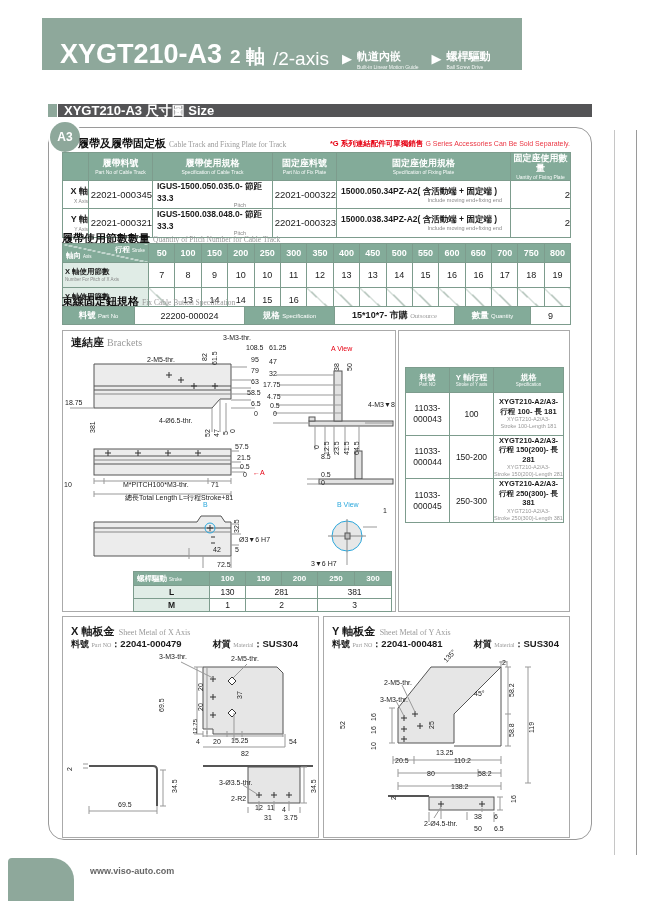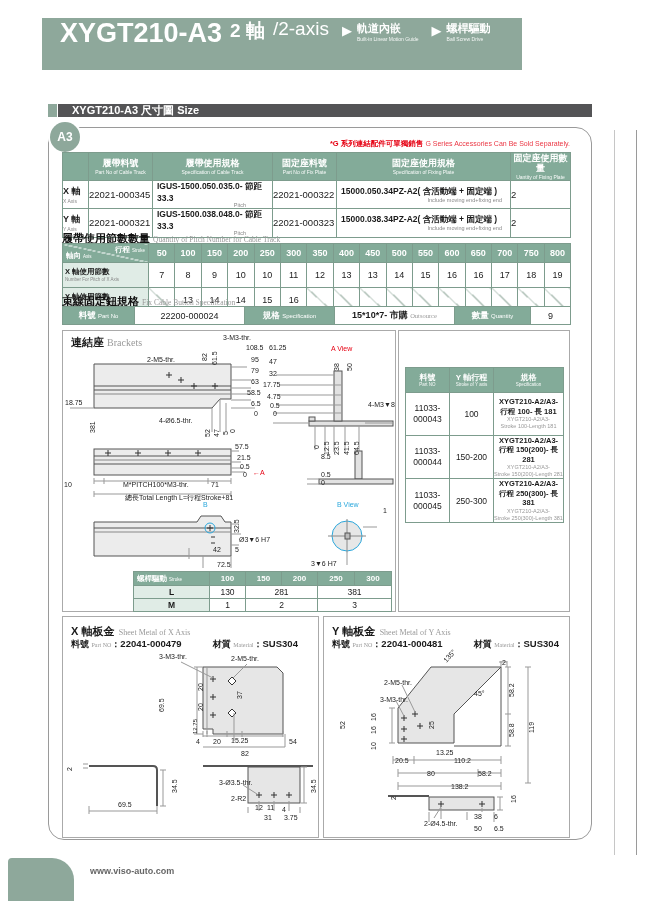--- a/index.html
+++ b/index.html
@@ -6,53 +6,53 @@
     --green:#8ea89b; --tgreen:#83ab99; --lgreen:#e0ece6; --bdr:#7d9c8d;
     --dark:#545456; --red:#e60012; --cyan:#2aa7dc;
   }
   html,body{margin:0;padding:0;background:#fff;}
   .page{position:relative;width:650px;height:901px;background:#fff;overflow:hidden;
         font-family:"Liberation Sans",sans-serif;color:#1a1a1a;}
   .abs{position:absolute;}
   .en{font-family:"Liberation Serif",serif;color:#999;font-weight:normal;}
   
   .hdr{left:42px;top:18px;width:480px;height:52px;background:var(--green);color:#fff;
-       display:flex;align-items:flex-start;}
+       display:flex;align-items:flex-end;}
   .hdr .t{font-size:27px;font-weight:bold;margin-left:18px;white-space:nowrap;}
   .hdr .ax{font-size:19px;font-weight:bold;margin-left:8px;white-space:nowrap;}
   .hdr .axen{font-size:19px;font-weight:normal;}
   .badge{display:flex;align-items:center;margin-left:13px;}
   .badge .tri{font-size:13px;margin-right:5px;line-height:1;}
   .badge .bz{font-size:11px;font-weight:bold;line-height:1.1;white-space:nowrap;}
   .badge .be{font-size:5px;display:block;font-weight:normal;opacity:.9;white-space:nowrap;}
   
   .sq{left:48px;top:104px;width:9px;height:13px;background:var(--green);}
   .sbar{left:58px;top:104px;width:534px;height:13px;background:var(--dark);color:#fff;
-        font-size:11px;font-weight:bold;line-height:13px;padding-left:14px;box-sizing:border-box;}
+        font-size:13px;font-weight:bold;line-height:13px;padding-left:6px;box-sizing:border-box;}
   
   .box{left:48px;top:127px;width:542px;height:711px;border:1px solid #9a9a9a;border-radius:16px;}
   .vl1{left:614px;top:130px;height:725px;border-left:1px solid #c6c6c6;}
   .vl2{left:636px;top:130px;height:725px;border-left:1px solid #9a9a9a;}
   .a3{left:50px;top:122px;width:30px;height:30px;border-radius:50%;background:var(--green);
       color:#fff;font-weight:bold;font-size:12px;display:flex;align-items:center;justify-content:center;
       box-shadow:0 0 0 2px #fff;}
   .stitle{font-size:11px;font-weight:bold;color:#111;white-space:nowrap;}
   .stitle .en{font-size:7.5px;}
   .note{font-size:7.5px;color:var(--red);font-weight:bold;white-space:nowrap;}
   .note .nen{font-weight:normal;opacity:.8;font-size:7px;}
   
   table{border-collapse:collapse;}
   td,th{border:1px solid var(--bdr);padding:0;}
   th{background:var(--tgreen);color:#fff;font-weight:bold;}
   .hz{display:block;font-size:9px;line-height:1.15;}
   .he{display:block;font-size:5px;font-weight:normal;line-height:1.2;opacity:.95;}
   
   .t1{left:62px;top:152px;width:508px;table-layout:fixed;}
   .t1 th{height:22px;}
-  .t1 td{height:27px;text-align:left;font-size:9.5px;background:#fff;}
+  .t1 td{height:27px;text-align:right;font-size:9.5px;background:#fff;}
   .t1 .axis b{display:block;font-size:9px;}
   .t1 .axis i{display:block;font-style:normal;font-size:5px;color:#888;}
   .t1 .spec,.t1 .spec2{text-align:left;padding-left:4px;font-size:8.5px;font-weight:bold;}
   .t1 .spec b{font-size:8.5px;}
   .t1 .pen{display:block;text-align:right;margin-right:26px;font-style:normal;font-size:5.5px;color:#888;font-weight:normal;line-height:1;}
   .t1 .fen{display:block;text-align:right;margin-right:8px;font-style:normal;font-size:5.5px;color:#888;font-weight:normal;line-height:1;}
   
   .t2{left:62px;top:243px;width:508px;table-layout:fixed;}
   .t2 th{height:18px;font-size:9px;}
   .t2 td{height:22px;text-align:center;font-size:9px;background:#fff;}
@@ -134,20 +134,24 @@
   </div>
 
   <div class="abs sq"></div>
   <div class="abs sbar">XYGT210-A3 尺寸圖 Size</div>
 
   <div class="abs box"></div>
   <div class="abs vl1"></div>
   <div class="abs vl2"></div>
   <div class="abs a3">A3</div>
 
+  <div class="abs stitle" style="left:78px;top:136px;">
+    <span>履帶及履帶固定板</span>
+    <span class="en">Cable Track and Fixing Plate for Track</span>
+  </div>
   <div class="abs note" style="right:80px;top:139px;">
     <span>*G 系列連結配件可單獨銷售</span>
     <span class="nen">G Series Accessories Can Be Sold Separately.</span>
   </div>
 
   <table class="abs t1">
     <colgroup>
         <col style="width:26px">
         <col style="width:64px">
         <col style="width:120px">

